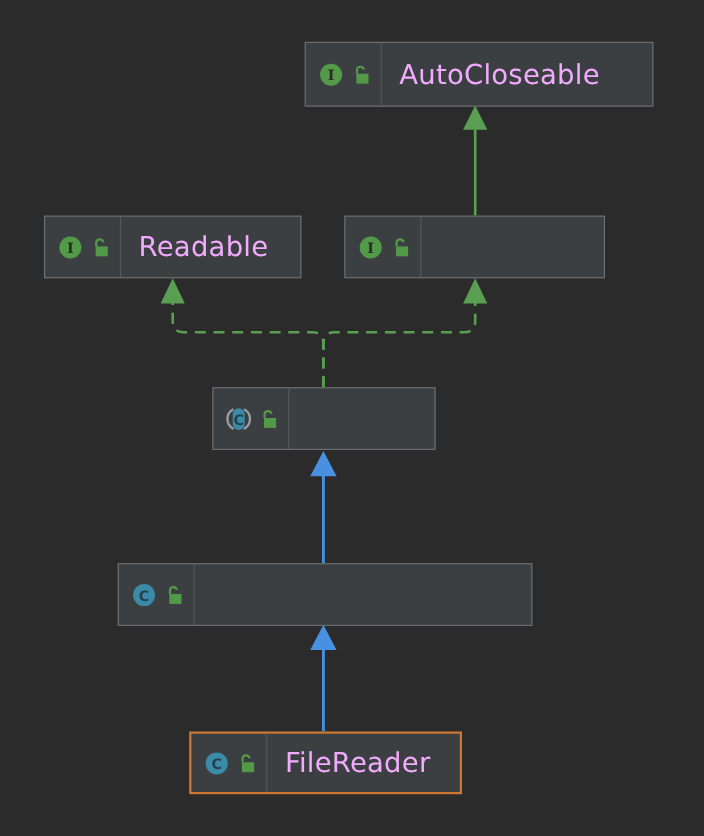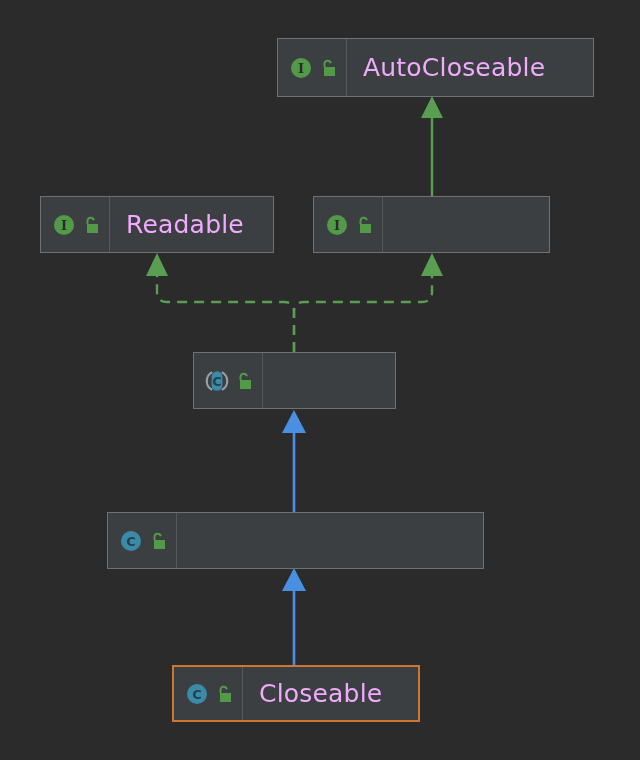--- a/index.html
+++ b/index.html
@@ -194,16 +194,16 @@
           <text x="12" y="17" text-anchor="middle" font-family="DejaVu Sans, sans-serif" font-size="13" font-weight="bold" fill="#23414d">C</text>
         </svg>
       </span>
       <span>
         <svg class="icon-svg" width="18" height="20" viewBox="0 0 18 20">
           <path d="M5.5 9 L5.5 5.5 A3.2 3.2 0 0 1 11.8 5.2" fill="none" stroke="#539a48" stroke-width="2"></path>
           <rect x="5" y="9" width="11" height="9" fill="#539a48"></rect>
         </svg>
       </span>
     </div>
-    <div class="node-label">Closeable</div>
+    <div class="node-label">FileReader</div>
   </div>
 
 </div>
 
 </body></html>

